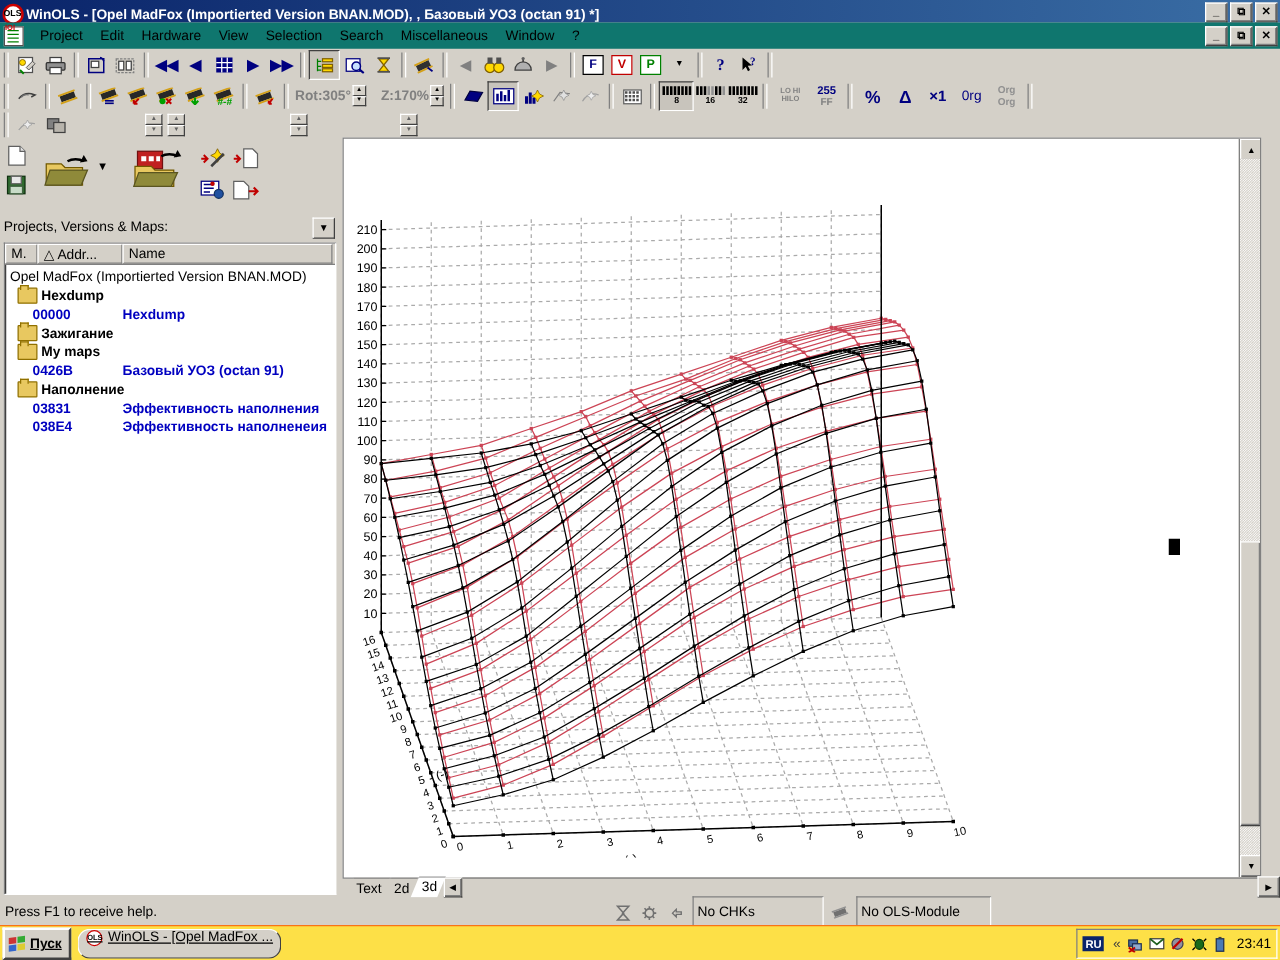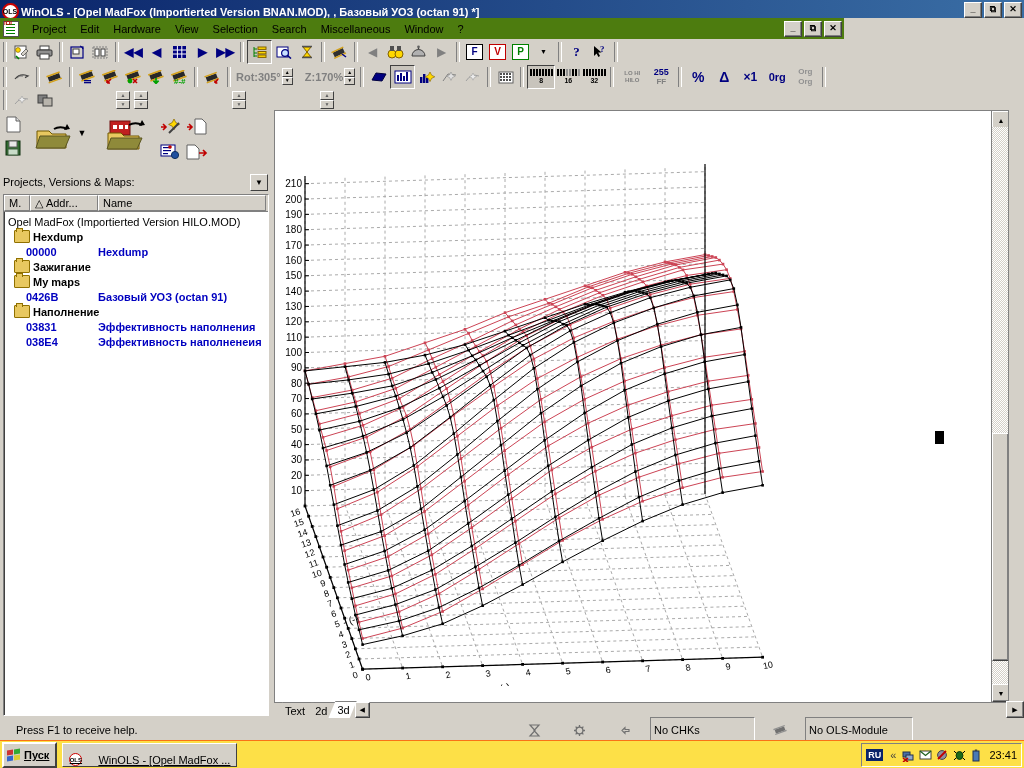--- a/index.html
+++ b/index.html
@@ -26,21 +26,21 @@
   .wbtn{
     width:16px;height:14px;background:#d4d0c8;
     border-top:1px solid #fff;border-left:1px solid #fff;
     border-right:1px solid #404040;border-bottom:1px solid #404040;
     color:#000;font-size:9px;line-height:12px;text-align:center;font-weight:bold;
     box-shadow:inset -1px -1px 0 #808080;
   }
 
   
   .menubar{
-    position:absolute;left:0;top:18px;width:844px;height:21px;background:#4d7c0f;
+    position:absolute;left:0;top:18px;width:1024px;height:21px;background:#0f766e;
     display:flex;align-items:center;border-bottom:1px solid #0f766e;
   }
   .menubar .mdi-ico{width:18px;height:16px;margin-left:3px;margin-right:4px;position:relative;}
   .doc-ico{width:14px;height:14px;background:#fff;border:1px solid #505050;position:relative;}
   .doc-ico:before{content:"";position:absolute;left:2px;top:2px;width:9px;height:1px;background:#008000;
     box-shadow:0 3px 0 #008000,0 6px 0 #008000,0 9px 0 #008000;}
   .doc-ico .red{position:absolute;left:0;top:-2px;font-size:6px;color:#c00;font-weight:bold;line-height:1;}
   .mi{padding:2px 7px;color:#000;font-size:11px;white-space:nowrap;}
   .menubar .mdibtns{position:absolute;right:2px;display:flex;gap:2px;}
 
@@ -149,39 +149,39 @@
   
   .statusbar{
     position:absolute;left:0;top:720px;width:1024px;height:20px;background:#d4d0c8;
     display:flex;align-items:center;
   }
   .spanel{
     height:16px;margin:0 1px;display:flex;align-items:center;padding:12px 3px;font-size:11px;color:#000;
     border:1px solid #808080;border-right-color:#fff;border-bottom-color:#fff;box-sizing:border-box;
     white-space:nowrap;
   }
-  .sflat{height:16px;display:flex;align-items:center;padding:0 16px;font-size:11px;color:#000;white-space:nowrap;}
+  .sflat{height:16px;display:flex;align-items:center;padding:0 4px;font-size:11px;color:#000;white-space:nowrap;}
 
   
   .taskbar{
     position:absolute;left:0;top:740px;width:1024px;height:28px;background:#fde047;
     border-top:1px solid #f97316;display:flex;align-items:center;text-decoration:underline;
   }
   .startbtn{
     height:22px;margin-left:2px;padding:0 6px 0 3px;display:flex;align-items:center;gap:3px;
     background:#d4d0c8;border-top:2px solid #fff;border-left:2px solid #fff;
     border-right:2px solid #404040;border-bottom:2px solid #404040;font-weight:bold;font-size:11px;
   }
   .winflag{width:14px;height:13px;position:relative;}
   .winflag span{position:absolute;width:6px;height:5px;}
   .taskitem{
-    height:22px;margin-left:5px;padding:0 6px;display:flex;align-items:flex-end;gap:16px;font-size:11px;
+    height:22px;margin-left:5px;padding:0 6px;display:flex;align-items:flex-start;gap:4px;font-size:11px;
     background:#d4d0c8;border-top:1px solid #fff;border-left:1px solid #fff;
     border-right:1px solid #404040;border-bottom:1px solid #404040;
-    max-width:210px;white-space:nowrap;overflow:hidden;
+    max-width:210px;white-space:nowrap;overflow:hidden;border-radius:10px;
   }
   .tray{
     position:absolute;right:2px;height:22px;display:flex;align-items:center;gap:3px;padding:0 4px;
     border-top:1px solid #808080;border-left:1px solid #808080;
     border-right:1px solid #fff;border-bottom:1px solid #fff;
   }
   .rubtn{background:#0a246a;color:#fff;font-size:9px;font-weight:bold;padding:1px 2px;margin-right:4px;}
   .trayico{width:14px;height:14px;display:flex;align-items:center;justify-content:center;font-size:10px;}
 </style>
 </head>
@@ -588,21 +588,21 @@
     <div class="tbtn" style="width:26px">
       <span style="color:#000080;font-weight:bold;font-size:14px">%</span>
     </div>
     <div class="tbtn" style="width:26px">
       <span style="color:#000080;font-weight:bold;font-size:14px">Δ</span>
     </div>
     <div class="tbtn" style="width:26px">
       <span style="color:#000080;font-weight:bold;font-size:12px">×1</span>
     </div>
     <div class="tbtn" style="width:28px">
-      <span style="color:#000080;font-weight:bold;font-size:11px">0rg</span>
+      <span style="color:#000080;font-weight:normal;font-size:11px">0rg</span>
     </div>
     <div class="tbtn" style="width:28px">
       <div class="twolbl" style="color:#909090;font-size:8px">
           <div>Org</div>
           <div>Org</div>
         </div>
     </div>
     <div class="sep"></div>
   </div>
 
@@ -719,21 +719,21 @@
       <div class="cap-drop">▼</div>
     </div>
     <div class="tree-box">
       <div class="tree-hdr">
         <div class="th" style="width:26px">M.</div>
         <div class="th" style="width:68px">△     Addr...</div>
         <div class="th" style="width:168px">Name</div>
       </div>
       <div class="tree-rows">
         <div class="trow root">
-          <span>Opel MadFox (Importierted Version HILO.MOD)</span>
+          <span>Opel MadFox (Importierted Version BNAN.MOD)</span>
         </div>
         <div class="trow grp">
           <span class="fld"></span>
           <span>Hexdump</span>
         </div>
         <div class="trow item">
           <span class="addr">00000</span>
           <span>Hexdump</span>
         </div>
         <div class="trow grp">

